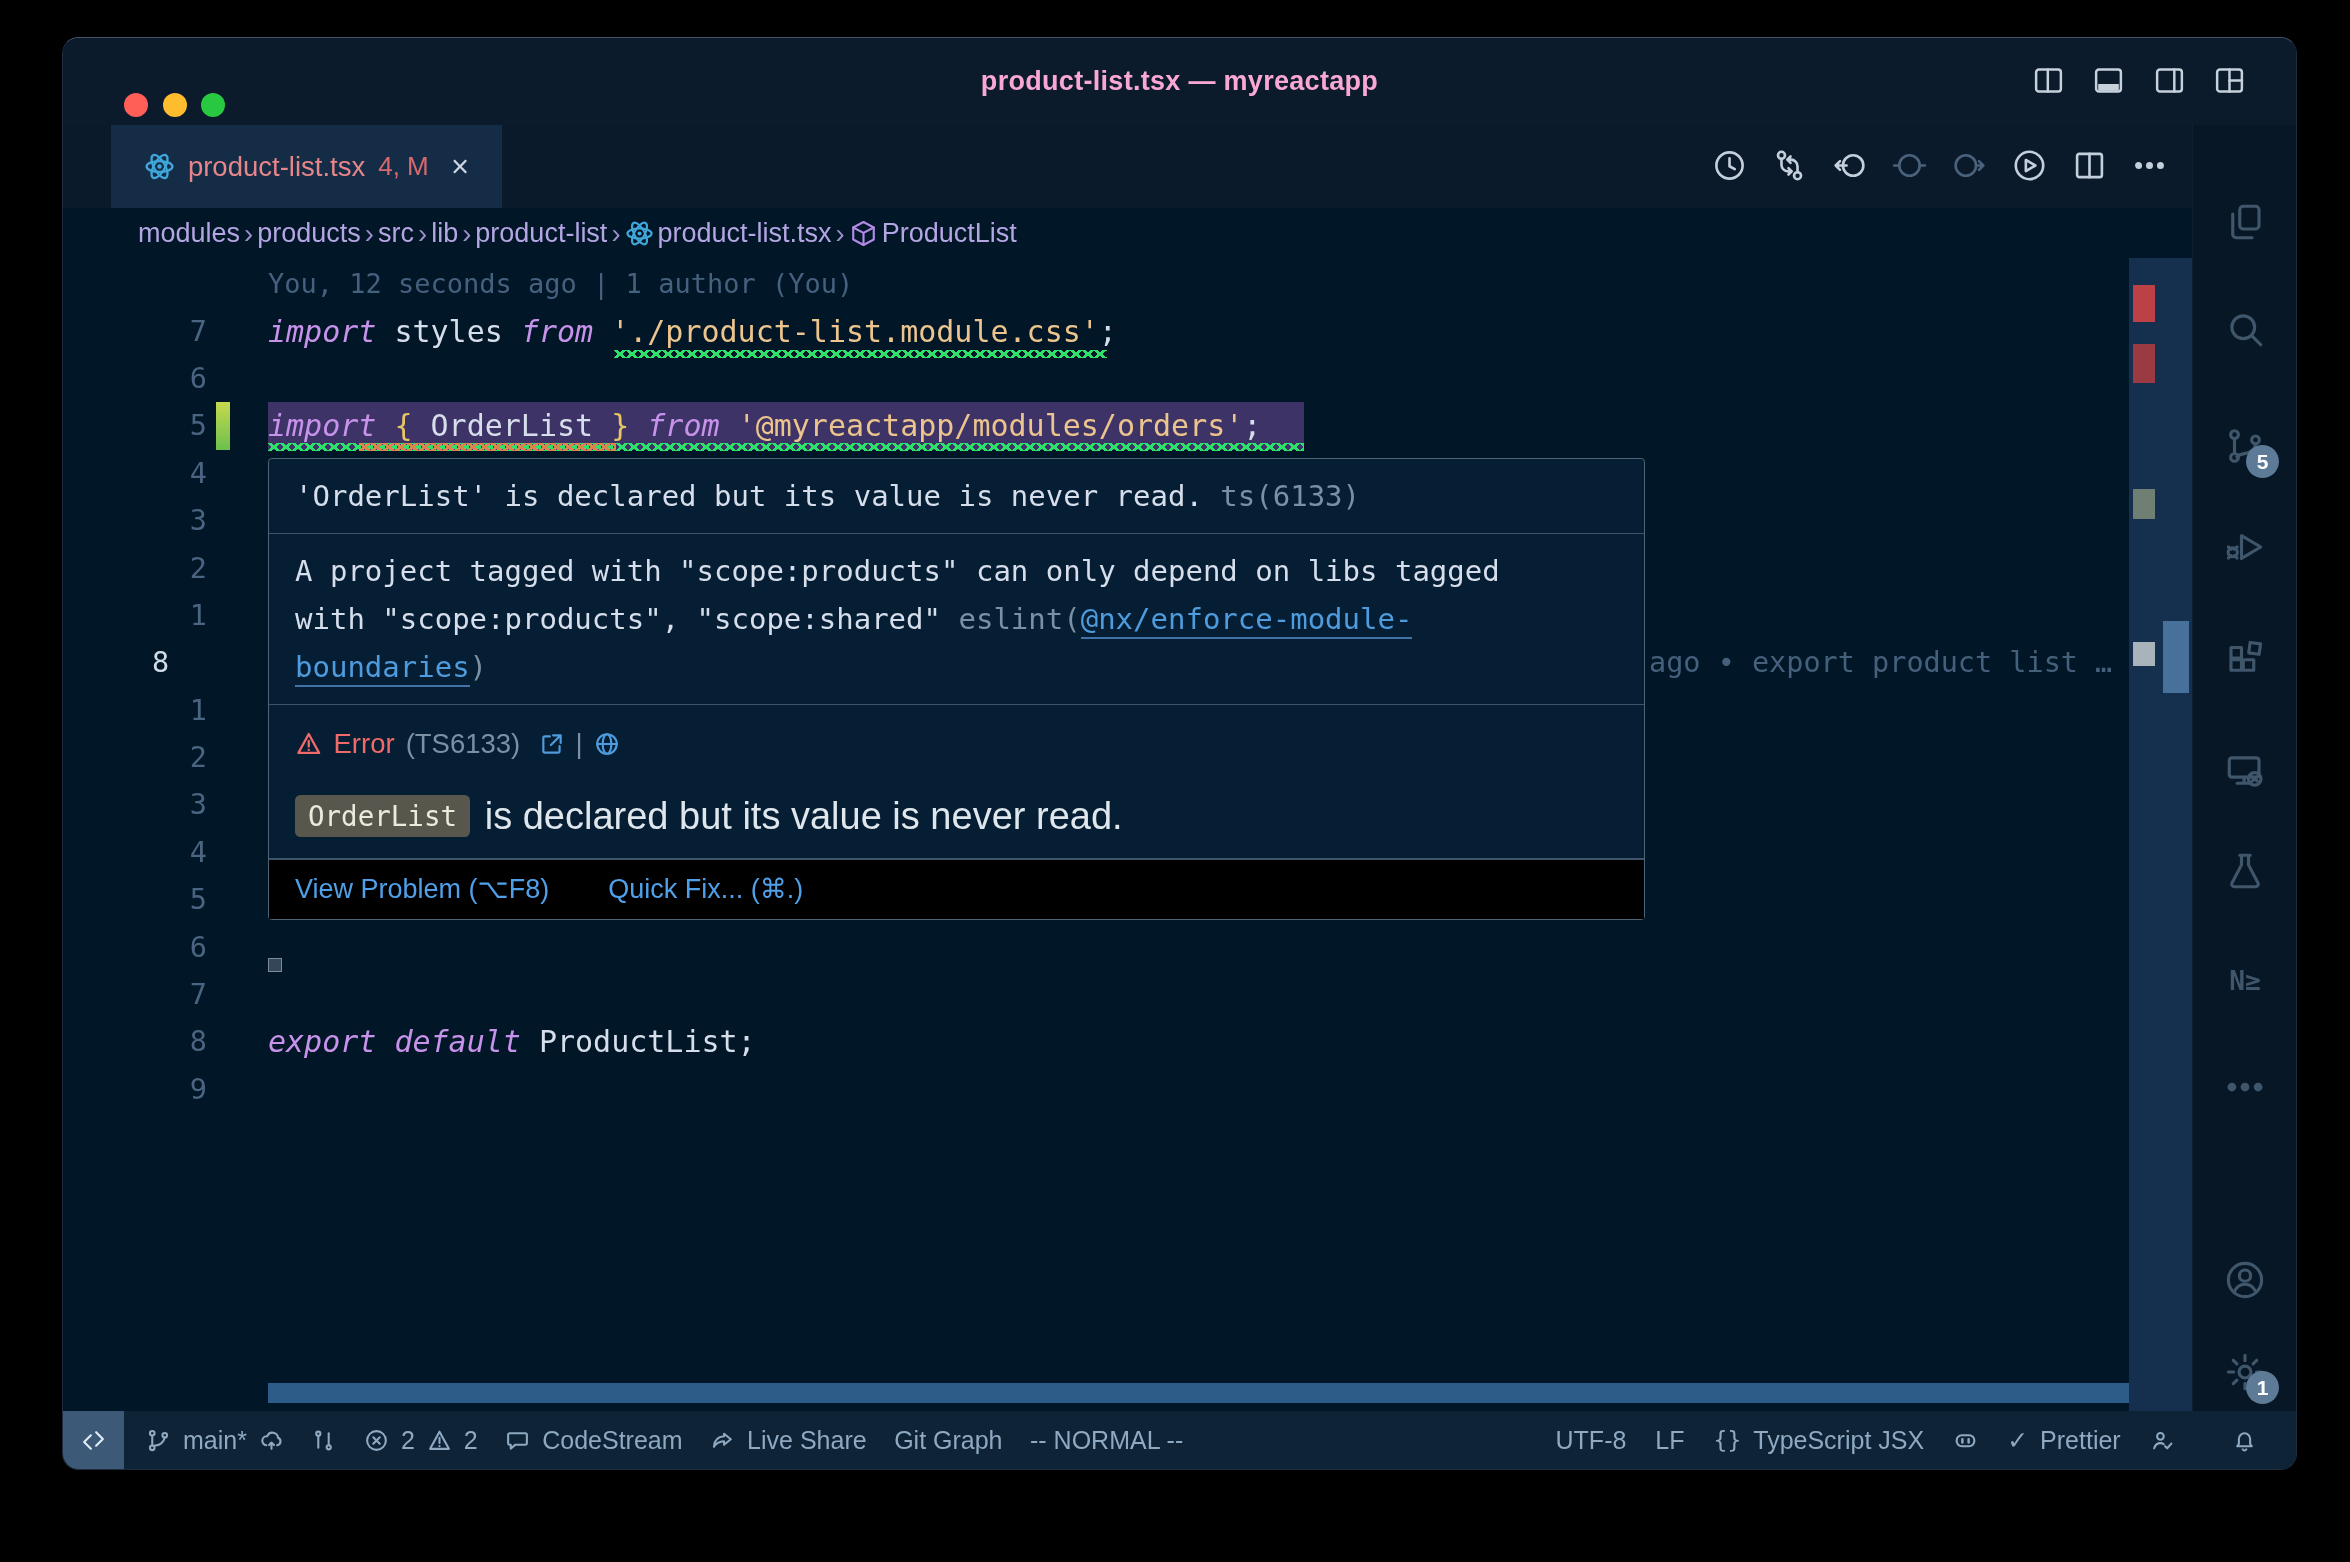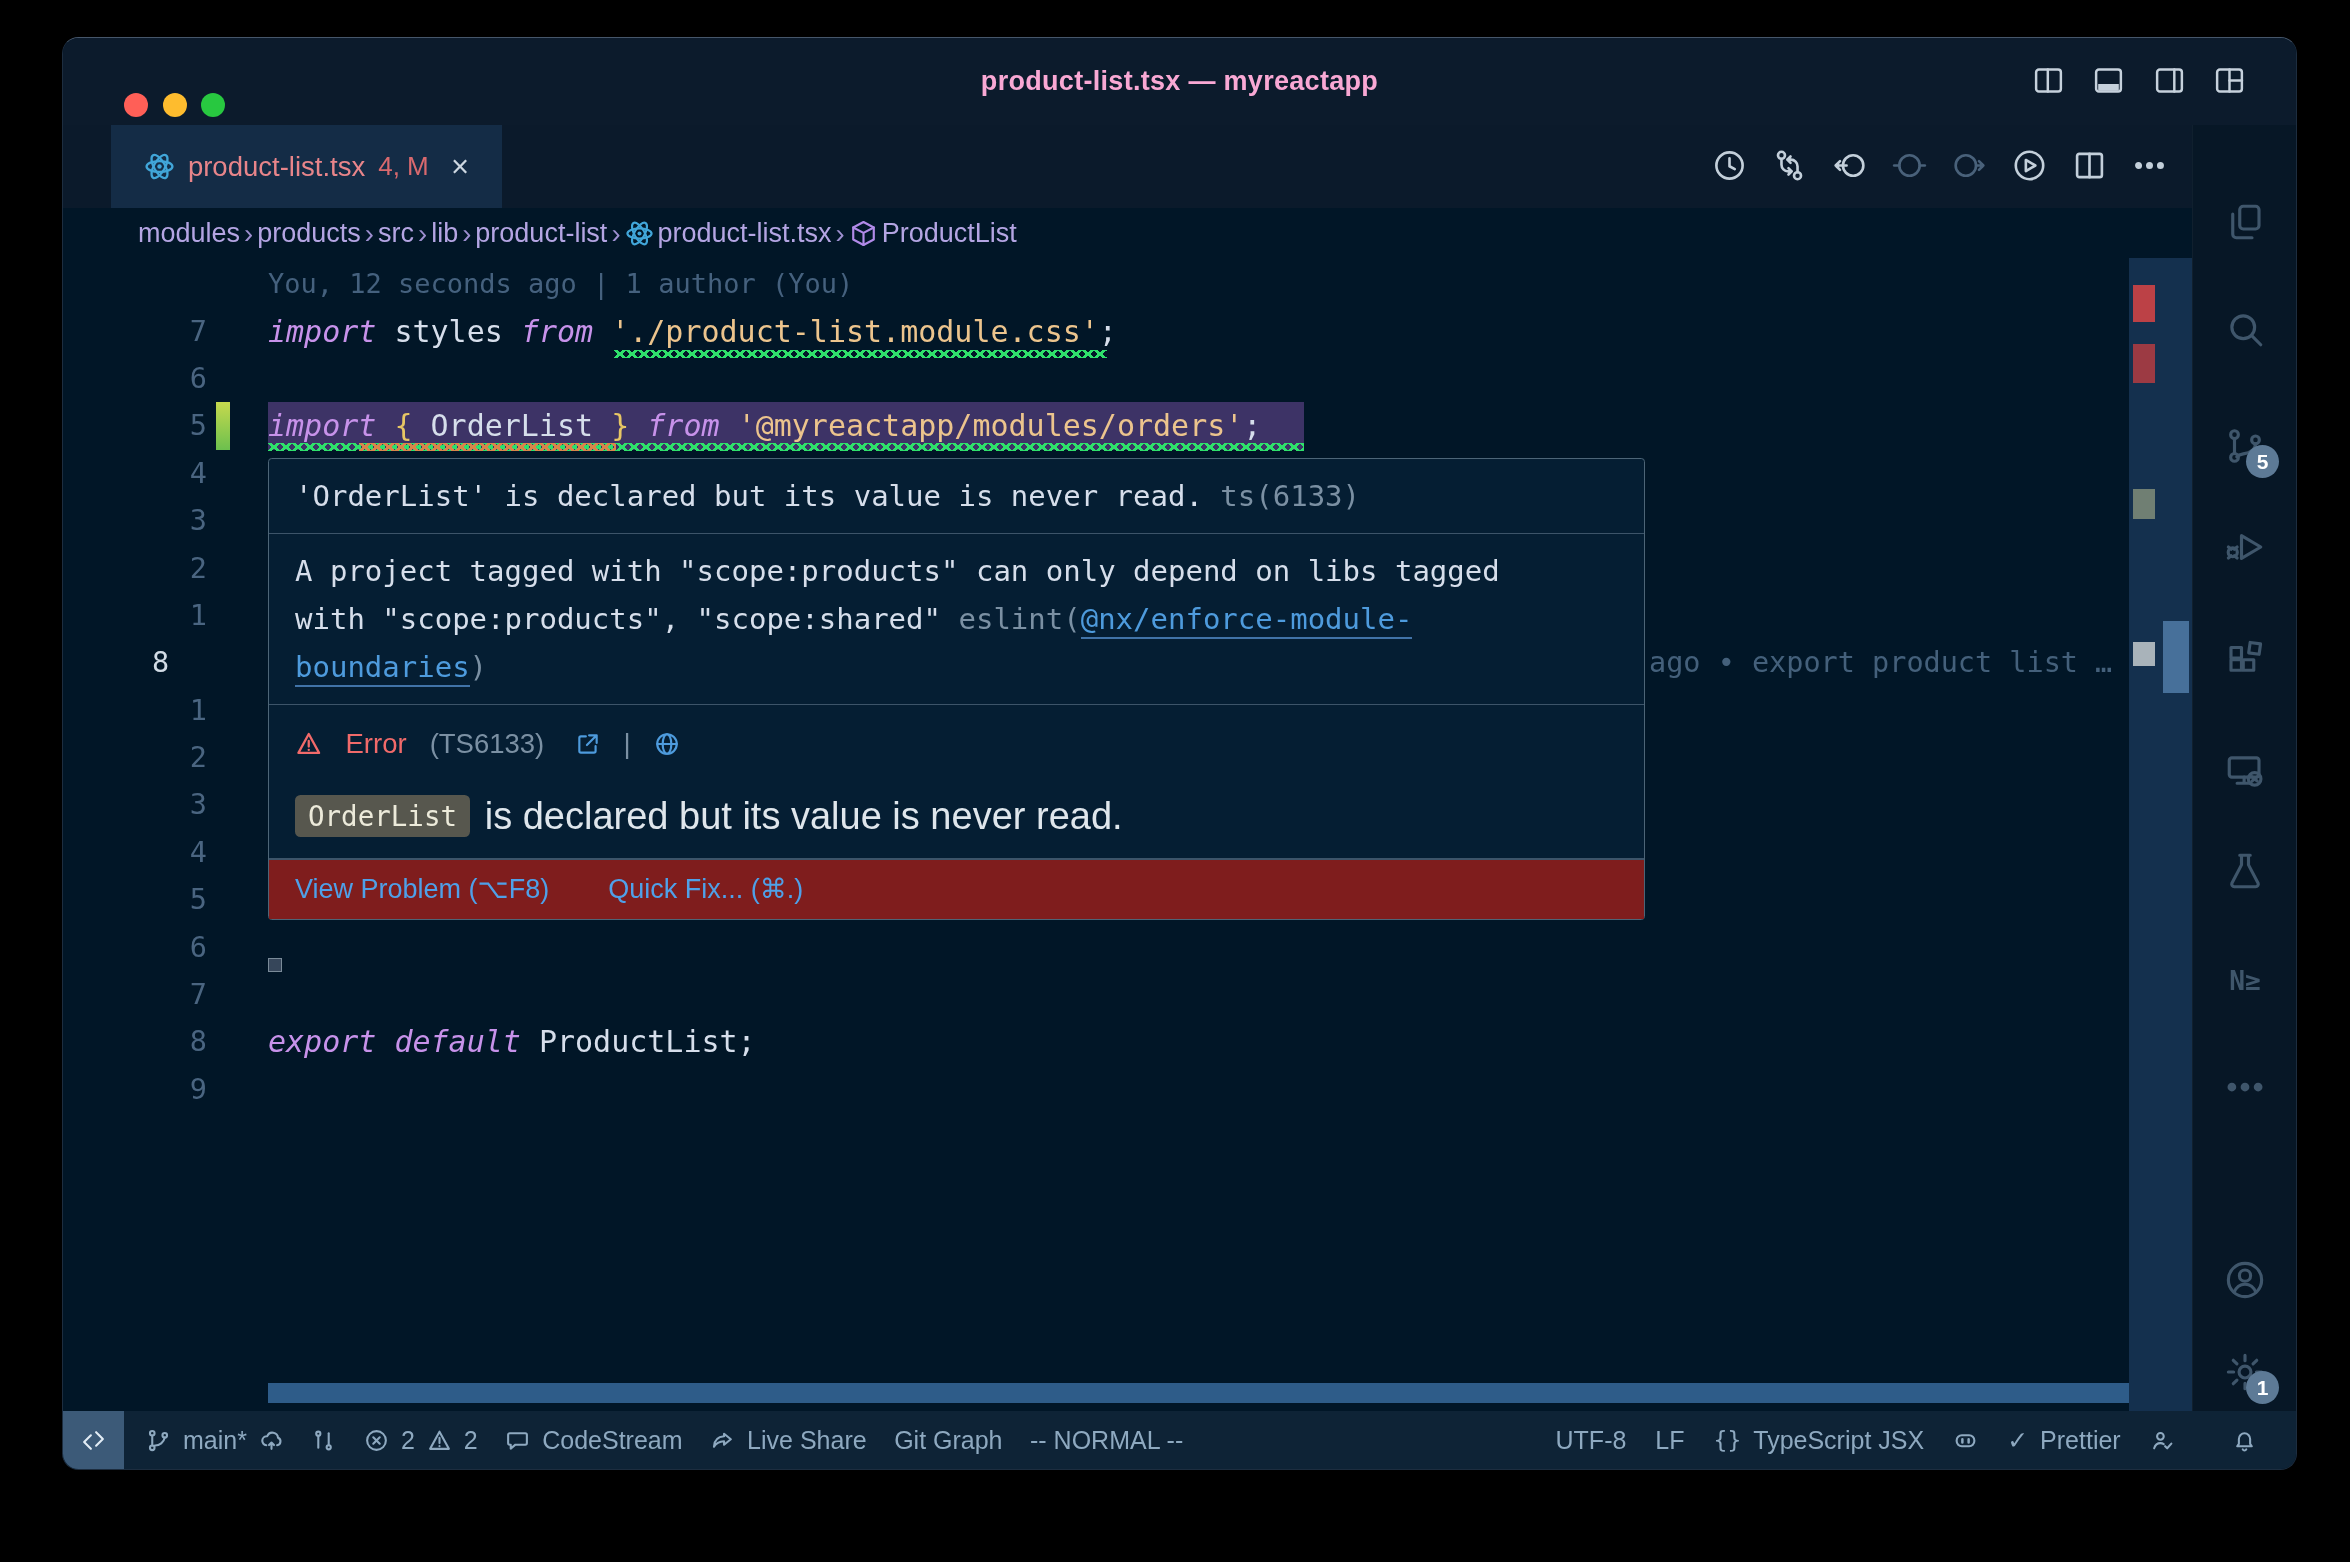--- a/index.html
+++ b/index.html
@@ -46,25 +46,25 @@
      linear-gradient(45deg,transparent 40%,var(--c) 40%,var(--c) 60%,transparent 60%),
      linear-gradient(-45deg,transparent 40%,var(--c) 40%,var(--c) 60%,transparent 60%);
      background-size:12px 8.3px;background-repeat:repeat-x;}
   
   .popup{position:absolute;left:205px;top:184px;width:1377px;background:#051e33;border:1.8px solid #4d6577;
     border-radius:3.7px;box-sizing:border-box;color:#d6deeb;margin-top:16px;}
   .psec{padding:14.7px 26px;font-size:29px;line-height:48px;}
   .pdiv{height:0;border-top:1.8px solid #3d5469;}
   .gray{color:#7b90a3;}
   .plink{color:#4e9bdd;border-bottom:2.8px solid #4173a8;padding-bottom:0.9px;}
-  .perr-row{display:flex;align-items:center;gap:23px;font-size:27.5px;font-family:"Liberation Sans",sans-serif;}
+  .perr-row{display:flex;align-items:center;gap:11px;font-size:27.5px;font-family:"Liberation Sans",sans-serif;}
   .perr{color:#f16a6a;}
   .pchip{display:inline-block;background:#57574e;color:#eceada;border-radius:5.5px;padding:0.9px 13px;font-size:27.5px;line-height:40px;}
   .pdesc{color:#dfe6ec;font-size:38px;font-family:"Liberation Sans",sans-serif;}
-  .pactions{display:flex;gap:59px;background:#7f1d1d;border-top:1.8px solid #3d5469;padding:11px 26px;
+  .pactions{display:flex;gap:59px;background:#000000;border-top:1.8px solid #3d5469;padding:11px 26px;
     font-size:27px;color:#4fa0e8;font-family:"Liberation Sans",sans-serif;line-height:37px;}
   .grip{position:absolute;left:205px;top:700px;width:13.8px;height:13.8px;background:#36465a;border:1.8px solid #7a8b99;box-sizing:border-box;}
   
   .hscroll{position:absolute;left:205px;top:1125px;width:1864px;height:20px;background:#2e5c89;}
   .vstrip{position:absolute;right:0;top:0;width:64px;height:100%;background:#14304e;}
   .mark{position:absolute;left:3.7px;width:22px;}
   .vthumb{position:absolute;right:3.7px;top:363px;width:26px;height:72px;background:#47700;background:#47709a;}
   
   .activity{position:absolute;right:0;top:87px;width:103px;bottom:58px;background:#071726;border-left:0.9px solid rgba(255,255,255,.04);}
   .act-ic{position:absolute;left:31px;width:42px;height:42px;color:#3f566b;}

